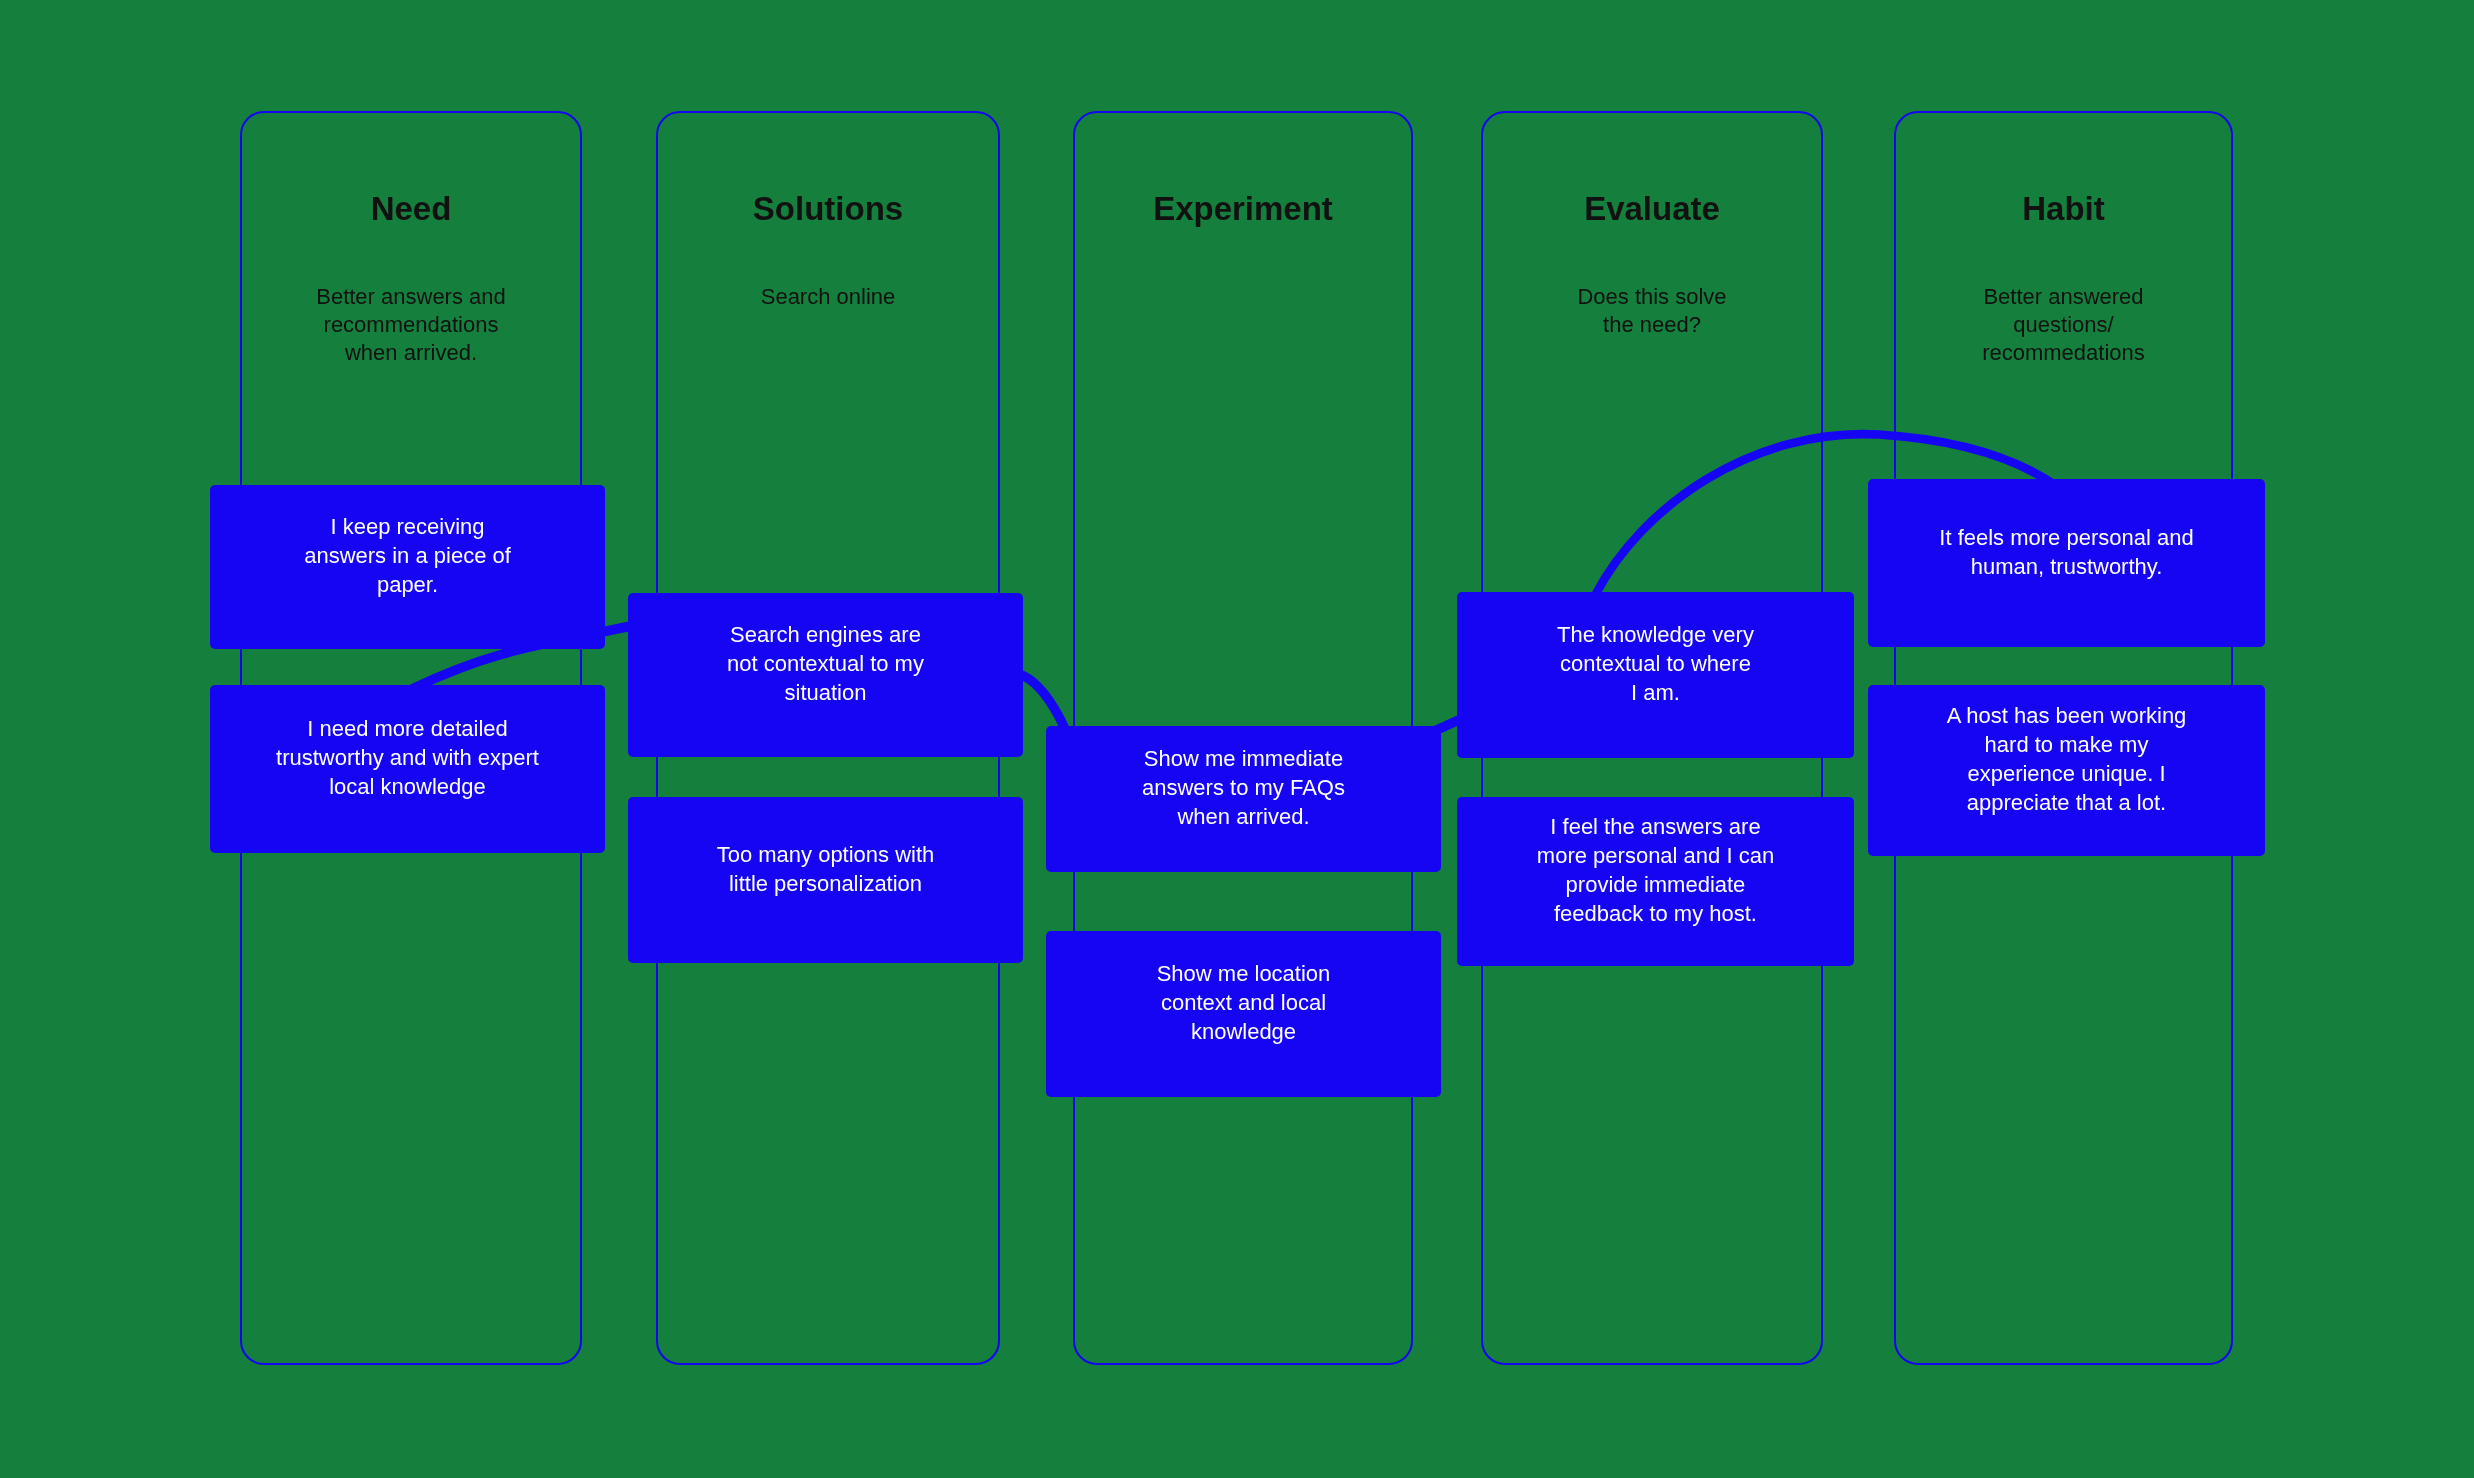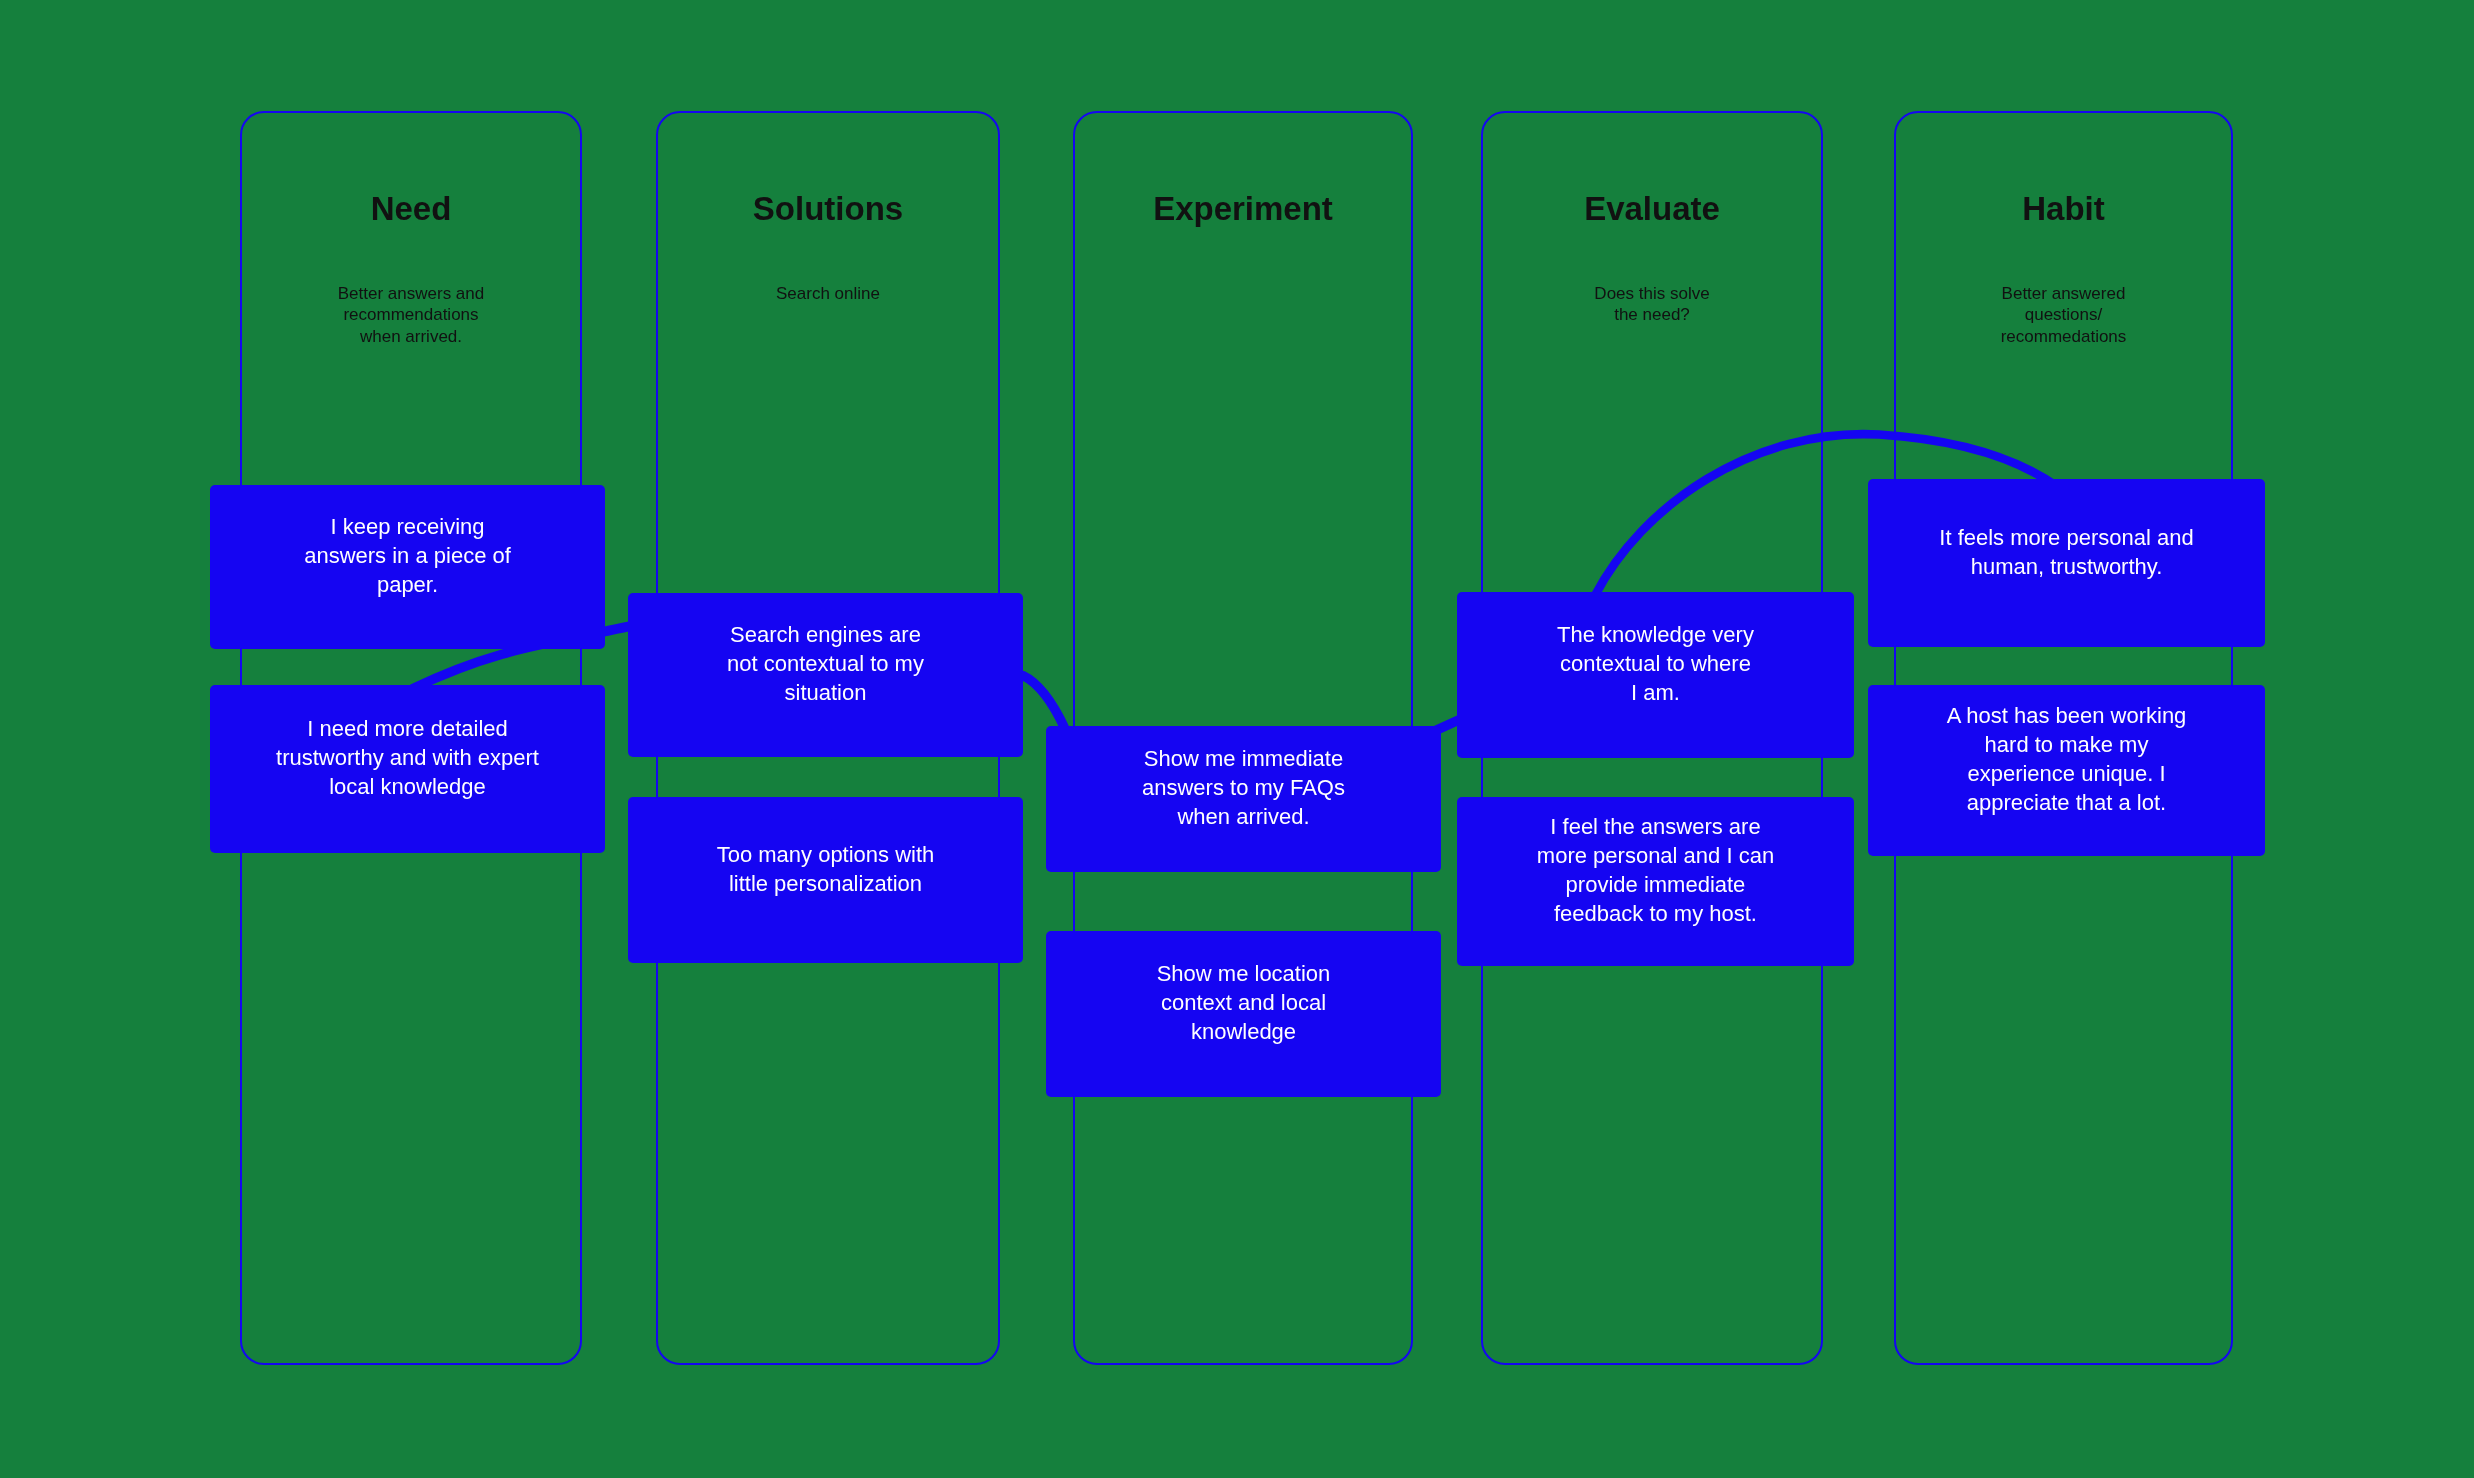--- a/index.html
+++ b/index.html
@@ -30,21 +30,21 @@
   .column-title {
     margin: 76px 8.6px 0 8.6px;
     font-size: 33px;
     font-weight: bold;
     color: #111111;
     line-height: 1.2;
     white-space: pre-line;
   }
   .column-subtitle {
     margin: 54px 21px 0 21px;
-    font-size: 17px;
+    font-size: 22px;
     color: #111111;
     line-height: 1.28;
     white-space: pre-line;
   }
   .note {
     position: absolute;
     background: #1505f2;
     border-radius: 5px;
     color: #ffffff;
     display: flex;

